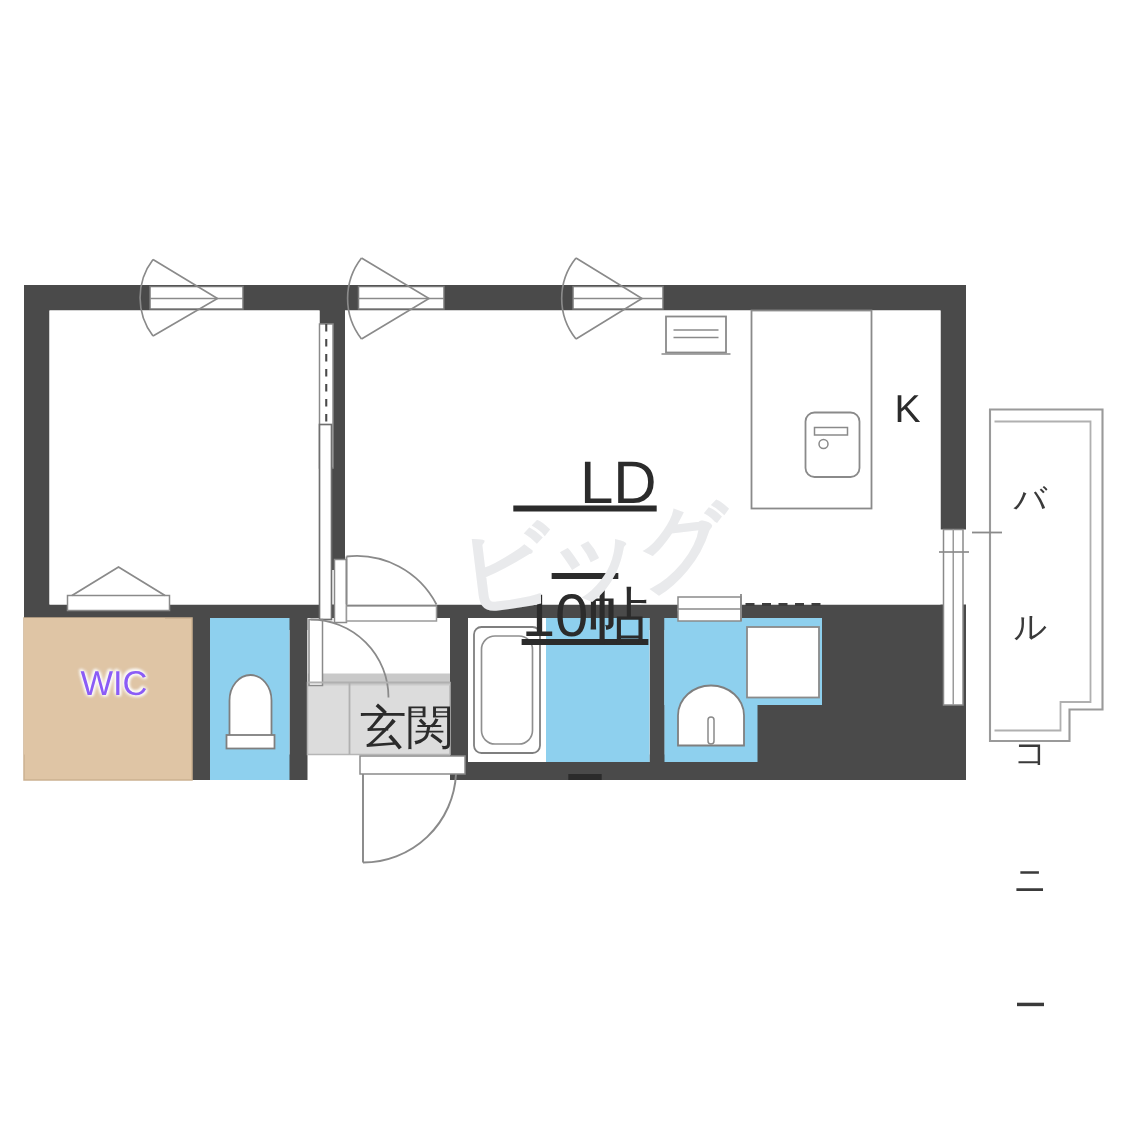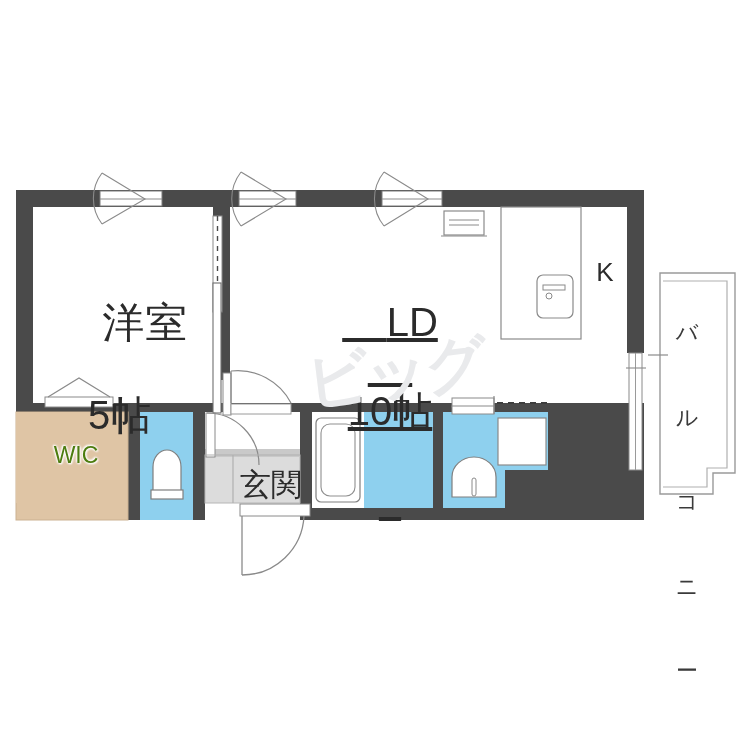--- a/index.html
+++ b/index.html
@@ -52,21 +52,21 @@
     left: 585px;
     top: 258px;
     width: 40px;
     font-size: 26px;
   }
   .lbl-wic {
     left: 28px;
     top: 443px;
     width: 96px;
     font-size: 23px;
-    color: #4d7c0f;
+    color: #8b5cf6;
     text-shadow: 0 0 3px #fff, 0 0 3px #fff, 1px 1px 2px #fff, -1px -1px 2px #fff;
   }
   .lbl-genkan {
     left: 236px;
     top: 468px;
     width: 70px;
     font-size: 31px;
   }
   .lbl-balcony {
     left: 672px;
@@ -239,22 +239,20 @@
       <line x1="449" y1="225" x2="479" y2="225" stroke="#8a8a8a" stroke-width="1"></line>
       <line x1="441" y1="236" x2="487" y2="236" stroke="#8a8a8a" stroke-width="1"></line>
 
       <line x1="205" y1="455" x2="300" y2="455" stroke="#b0b0b0" stroke-width="1.2"></line>
       <line x1="233" y1="455" x2="233" y2="503" stroke="#b0b0b0" stroke-width="1.2"></line>
     </g>
 
   </svg>
 
   <div class="room-label lbl-washitsu">
-    <span>洋室</span>
-    <span class="sub">5帖</span>
   </div>
 
   <div class="room-label lbl-ld">
     <span>LD</span>
     <span class="sub">10帖</span>
   </div>
 
   <div class="room-label lbl-k">K</div>
 
   <div class="room-label lbl-wic">WIC</div>

